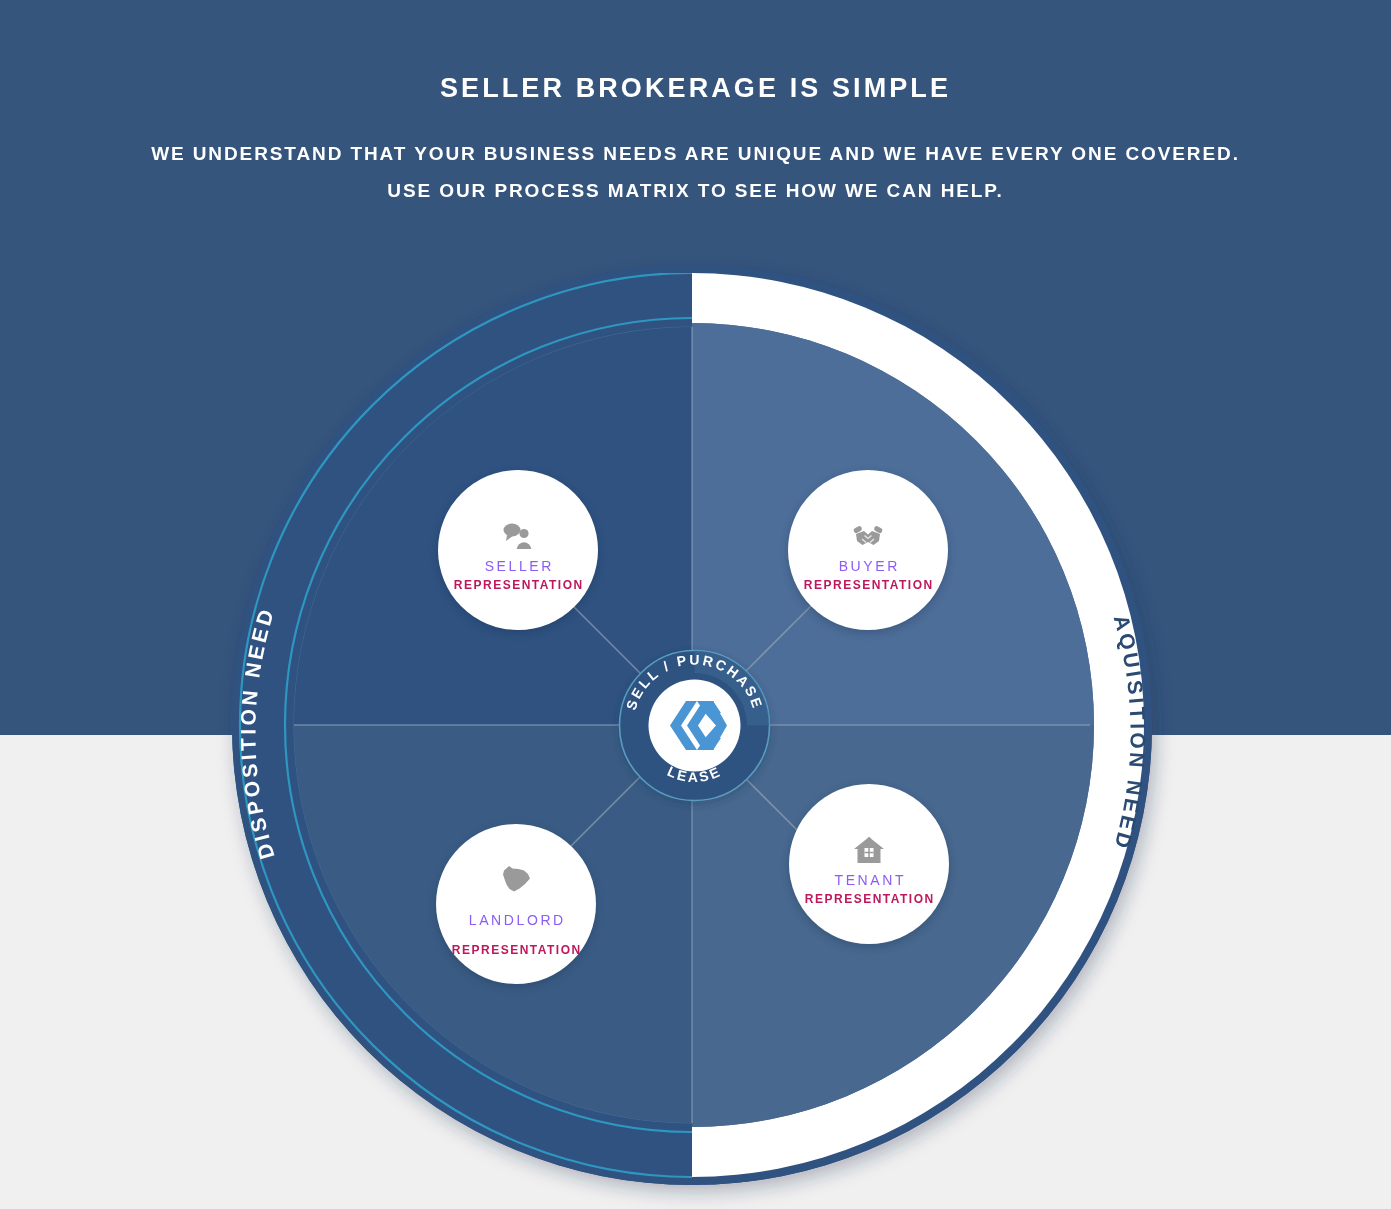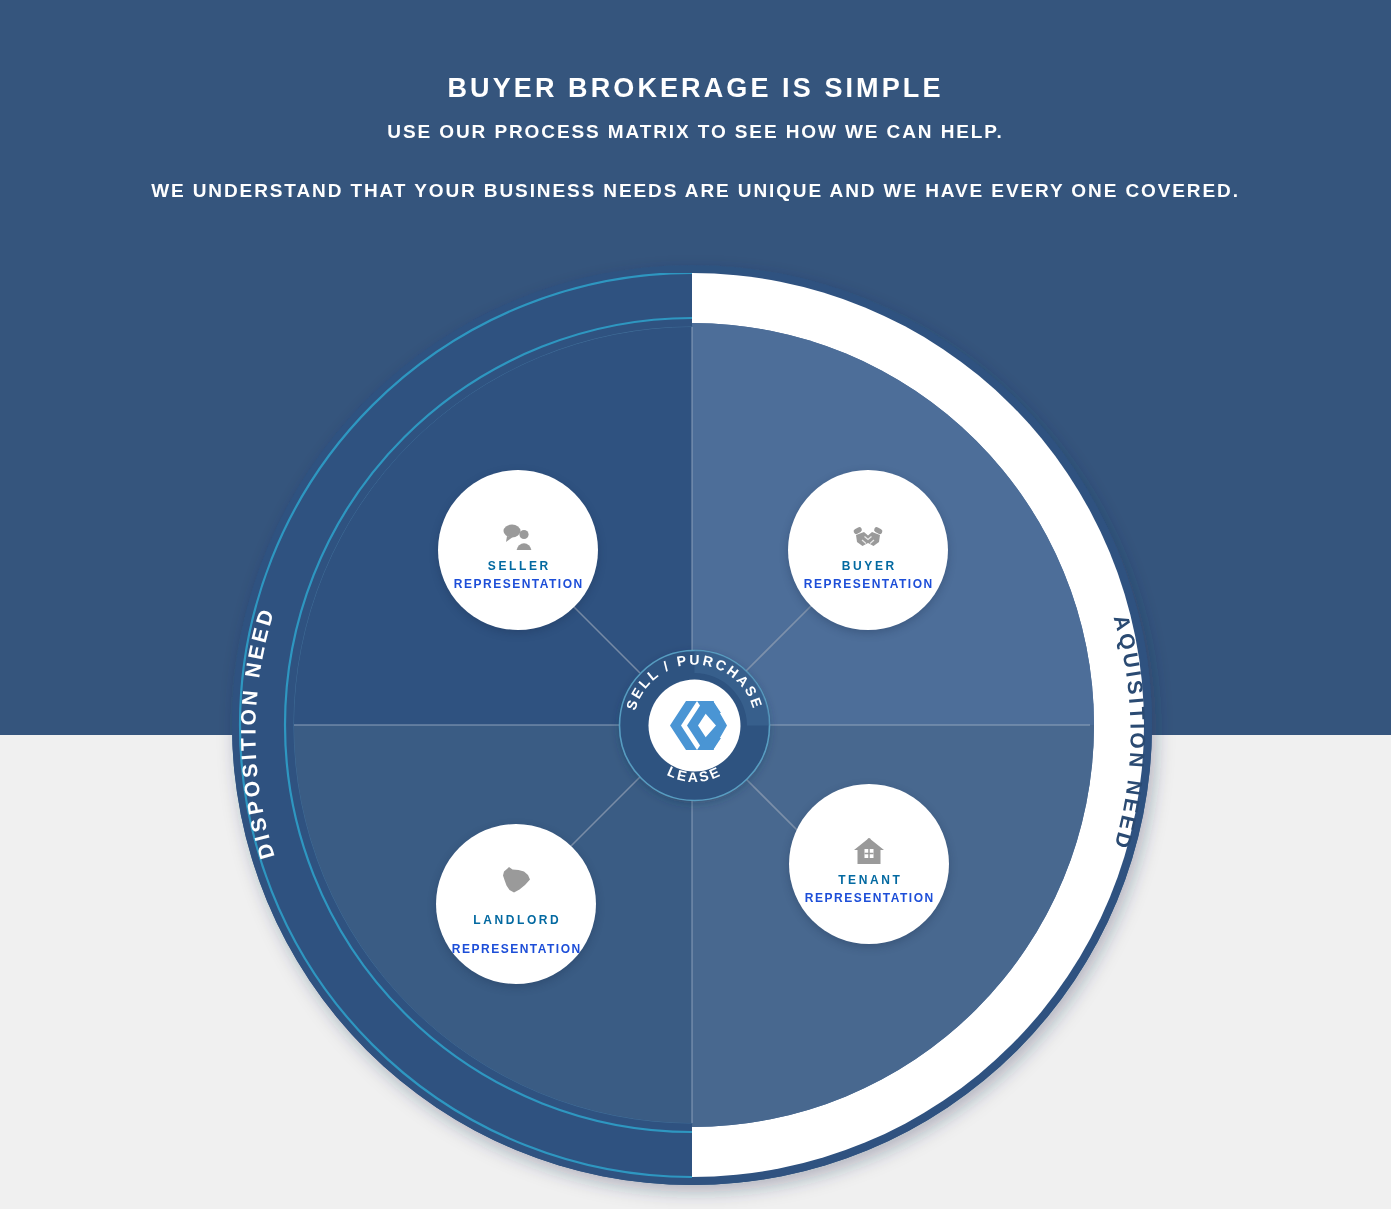--- a/index.html
+++ b/index.html
@@ -91,32 +91,32 @@
   }
   .node-icon {
     height: 34px;
     display: flex;
     align-items: flex-end;
     justify-content: center;
     margin-bottom: 9px;
   }
   .node-icon svg { display: block; }
   .node-title {
-    font-size: 12px;
-    font-weight: bold;
+    font-size: 14px;
+    font-weight: normal;
     letter-spacing: 2.6px;
-    color: #0369a1;
+    color: #8b5cf6;
     line-height: 1;
     text-indent: 2.6px;
   }
   .node-sub {
     font-size: 12px;
     font-weight: bold;
     letter-spacing: 1.5px;
-    color: #1d4ed8;
+    color: #be185d;
     line-height: 1;
     margin-top: 6px;
     text-indent: 1.5px;
   }
 
   #node-seller   { left: 438px; top: 470px; }
   #node-buyer    { left: 788px; top: 470px; }
   #node-landlord { left: 436px; top: 824px; gap: 11px; }
   #node-tenant   { left: 789px; top: 784px; }
 
@@ -136,23 +136,23 @@
     overflow: visible;
   }
 </style>
 </head>
 <body>
 
 <div id="bg-top"></div>
 <div id="bg-bottom"></div>
 
 <div id="header">
-  <h1 id="page-title">BUYER BROKERAGE IS SIMPLE</h1>
+  <h1 id="page-title">SELLER BROKERAGE IS SIMPLE</h1>
+  <div class="subtitle-line" id="subtitle-line-1">WE UNDERSTAND THAT YOUR BUSINESS NEEDS ARE UNIQUE AND WE HAVE EVERY ONE COVERED.</div>
   <div class="subtitle-line" id="subtitle-line-2">USE OUR PROCESS MATRIX TO SEE HOW WE CAN HELP.</div>
-  <div class="subtitle-line" id="subtitle-line-1">WE UNDERSTAND THAT YOUR BUSINESS NEEDS ARE UNIQUE AND WE HAVE EVERY ONE COVERED.</div>
 </div>
 
 <div id="matrix-wheel">
   <svg viewBox="0 0 920 920" xmlns="http://www.w3.org/2000/svg">
     <defs>
       <clipPath id="clip-left">
         <rect x="0" y="0" width="460" height="920"></rect>
       </clipPath>
       <clipPath id="clip-right">
         <rect x="460" y="0" width="460" height="920"></rect>

